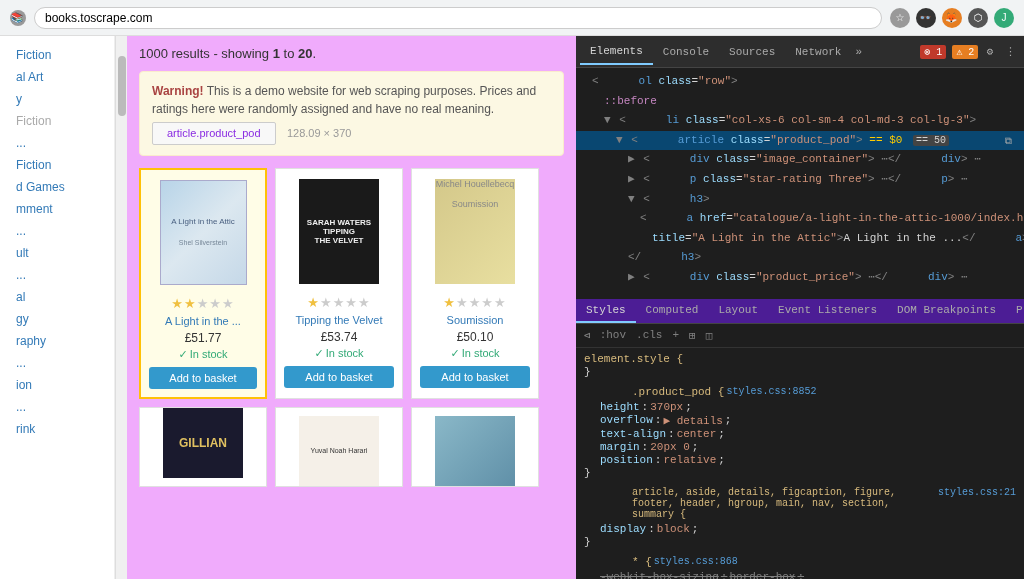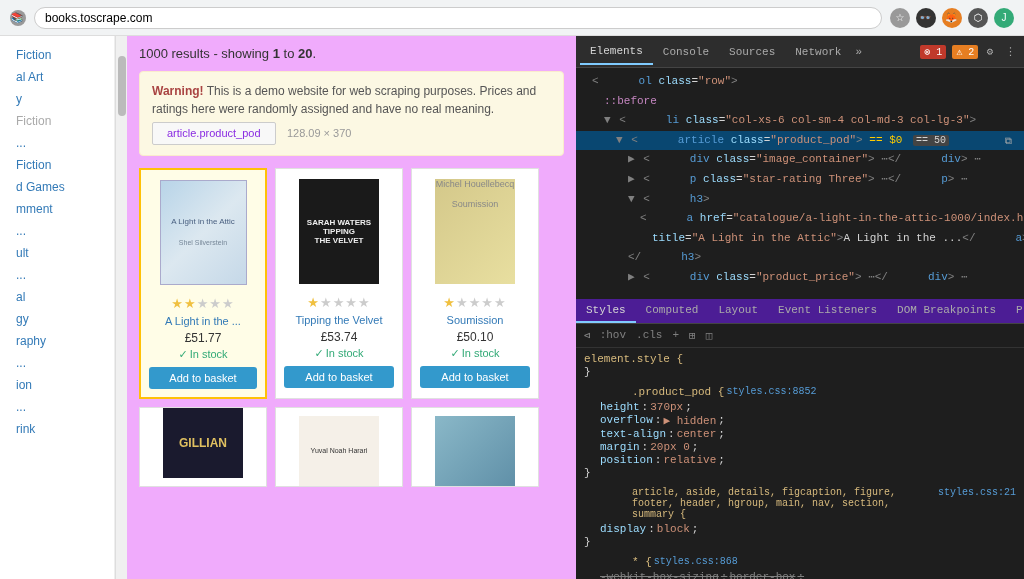--- a/index.html
+++ b/index.html
@@ -570,21 +570,21 @@
           </div>
           <div class="css-line">
             <span class="css-prop">height</span>
               <span class="css-colon">:</span>
             <span class="css-val"> 370px</span>
               <span class="css-semicolon">;</span>
           </div>
           <div class="css-line">
             <span class="css-prop">overflow</span>
               <span class="css-colon">:</span>
-            <span class="css-val"> ▶ hidden</span>
+            <span class="css-val"> ▶ details</span>
               <span class="css-semicolon">;</span>
           </div>
           <div class="css-line">
             <span class="css-prop">text-align</span>
               <span class="css-colon">:</span>
             <span class="css-val"> center</span>
               <span class="css-semicolon">;</span>
           </div>
           <div class="css-line">
             <span class="css-prop">margin</span>

